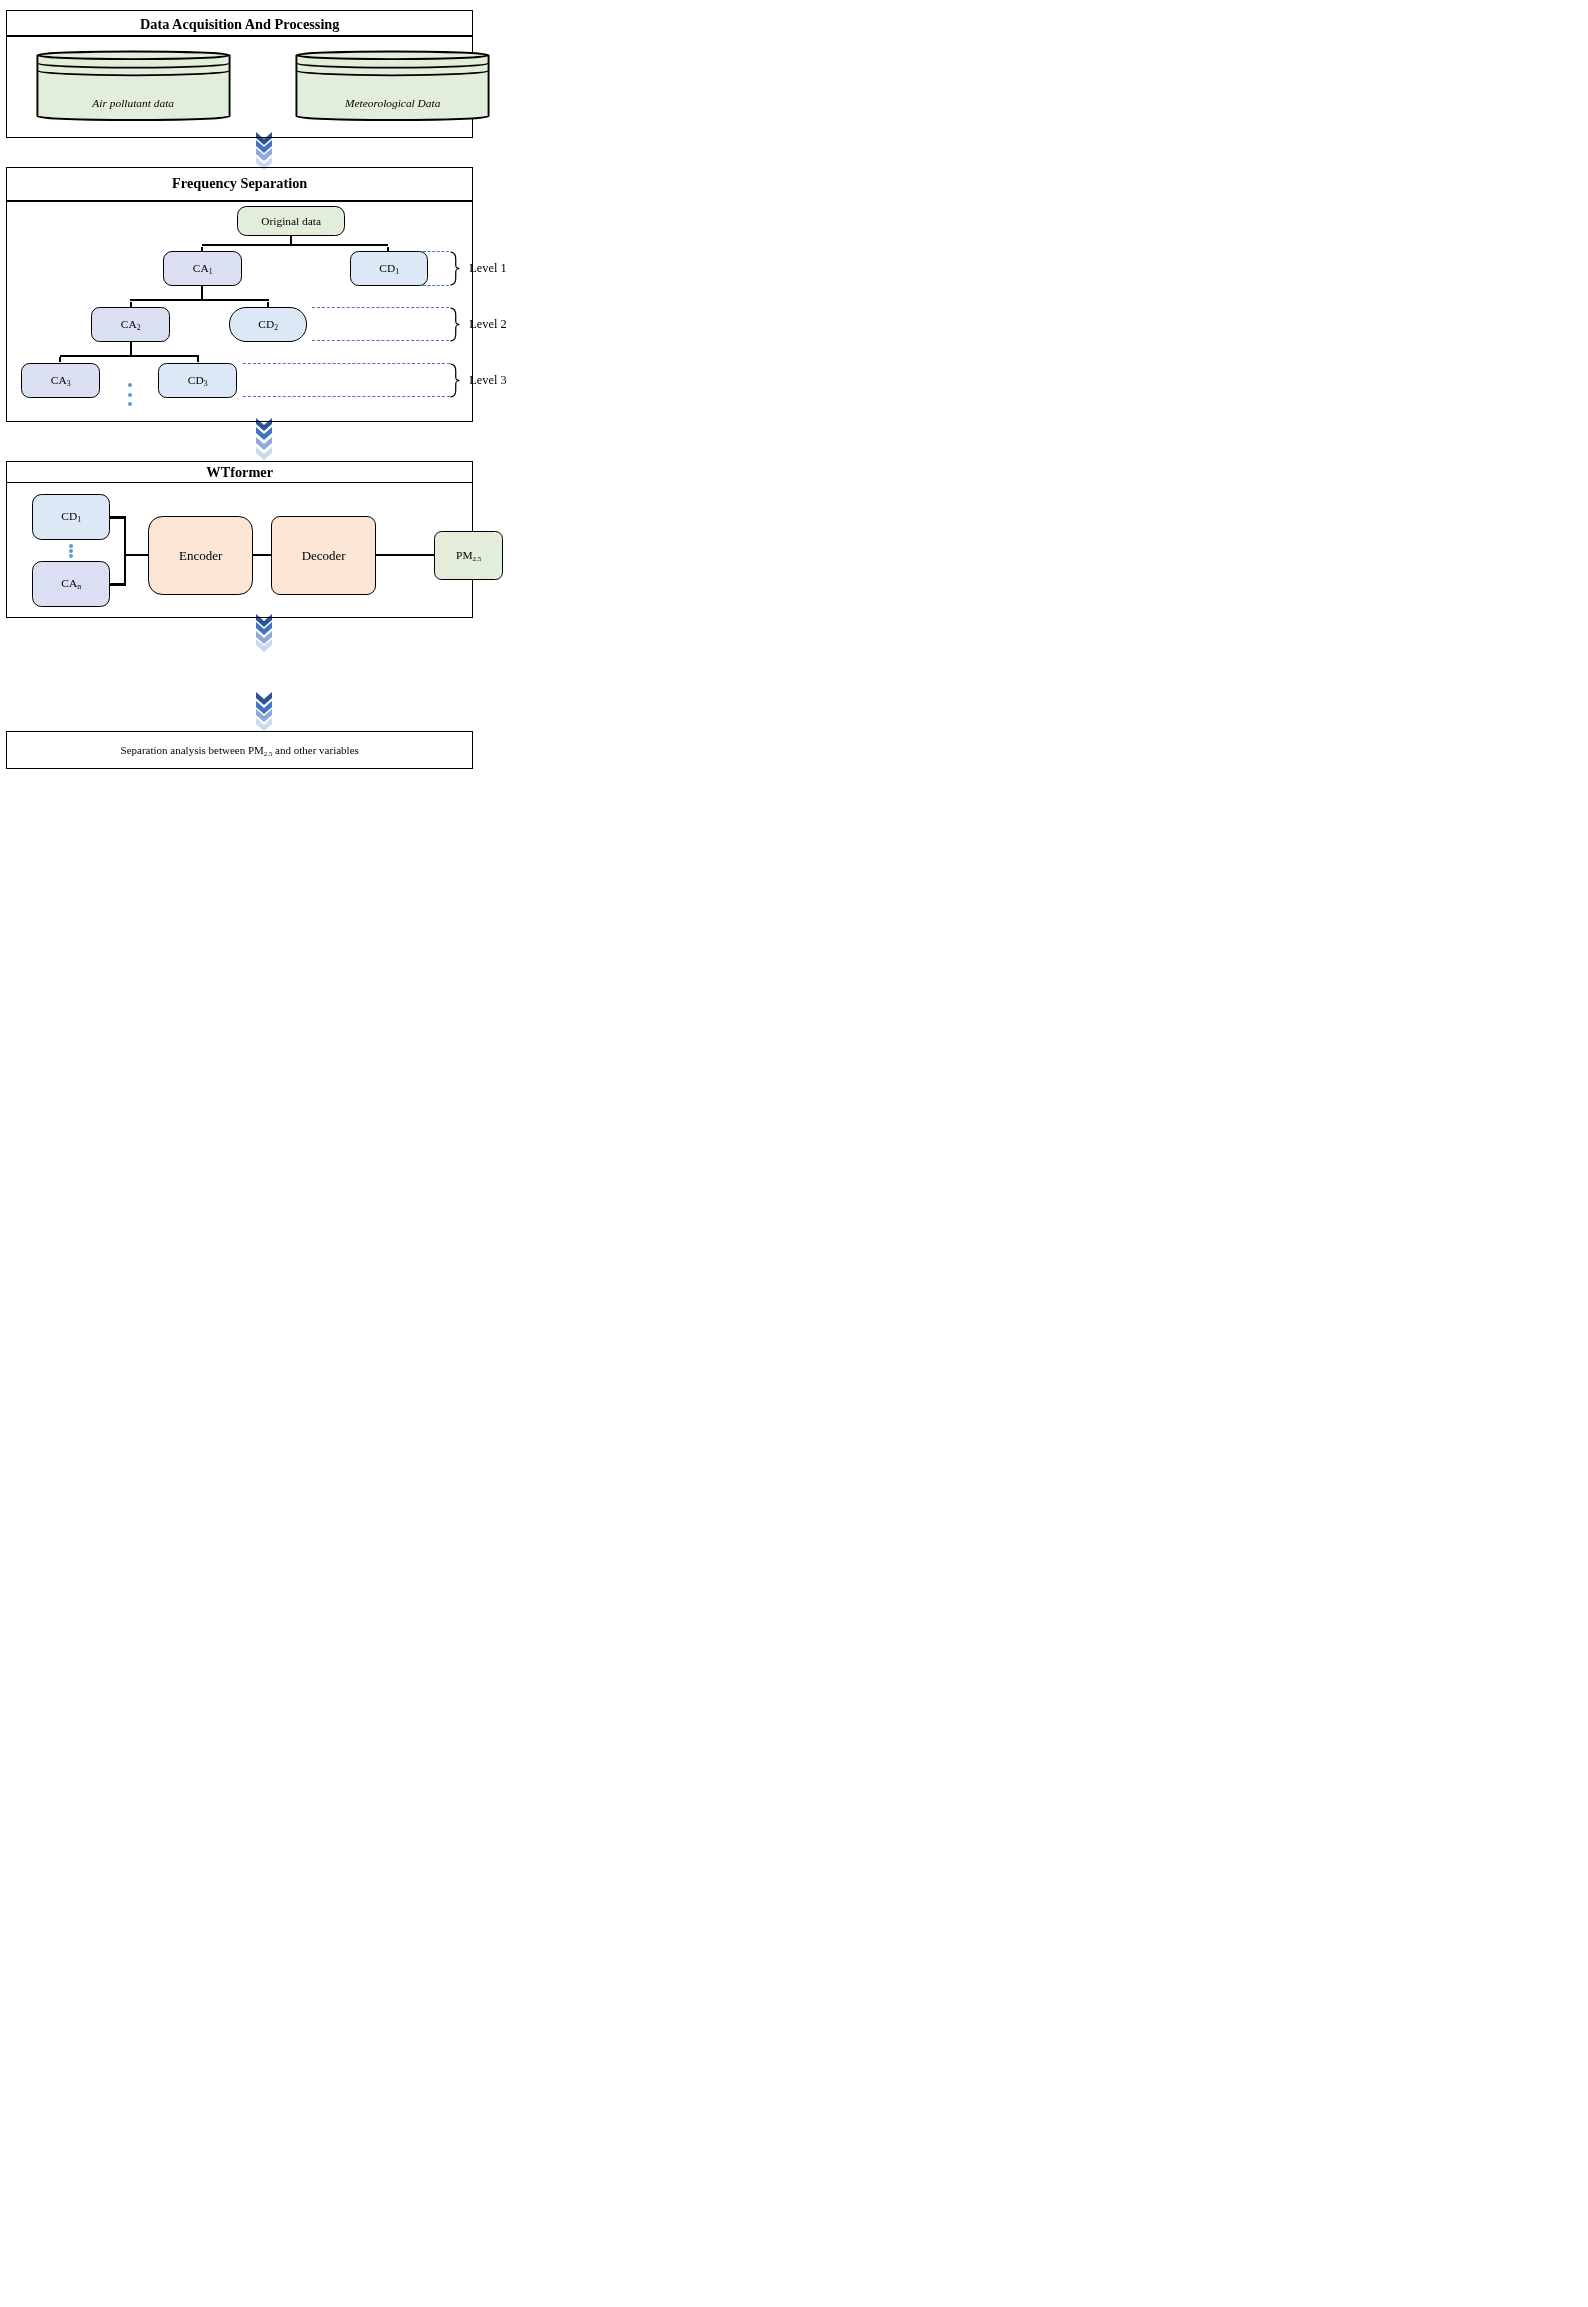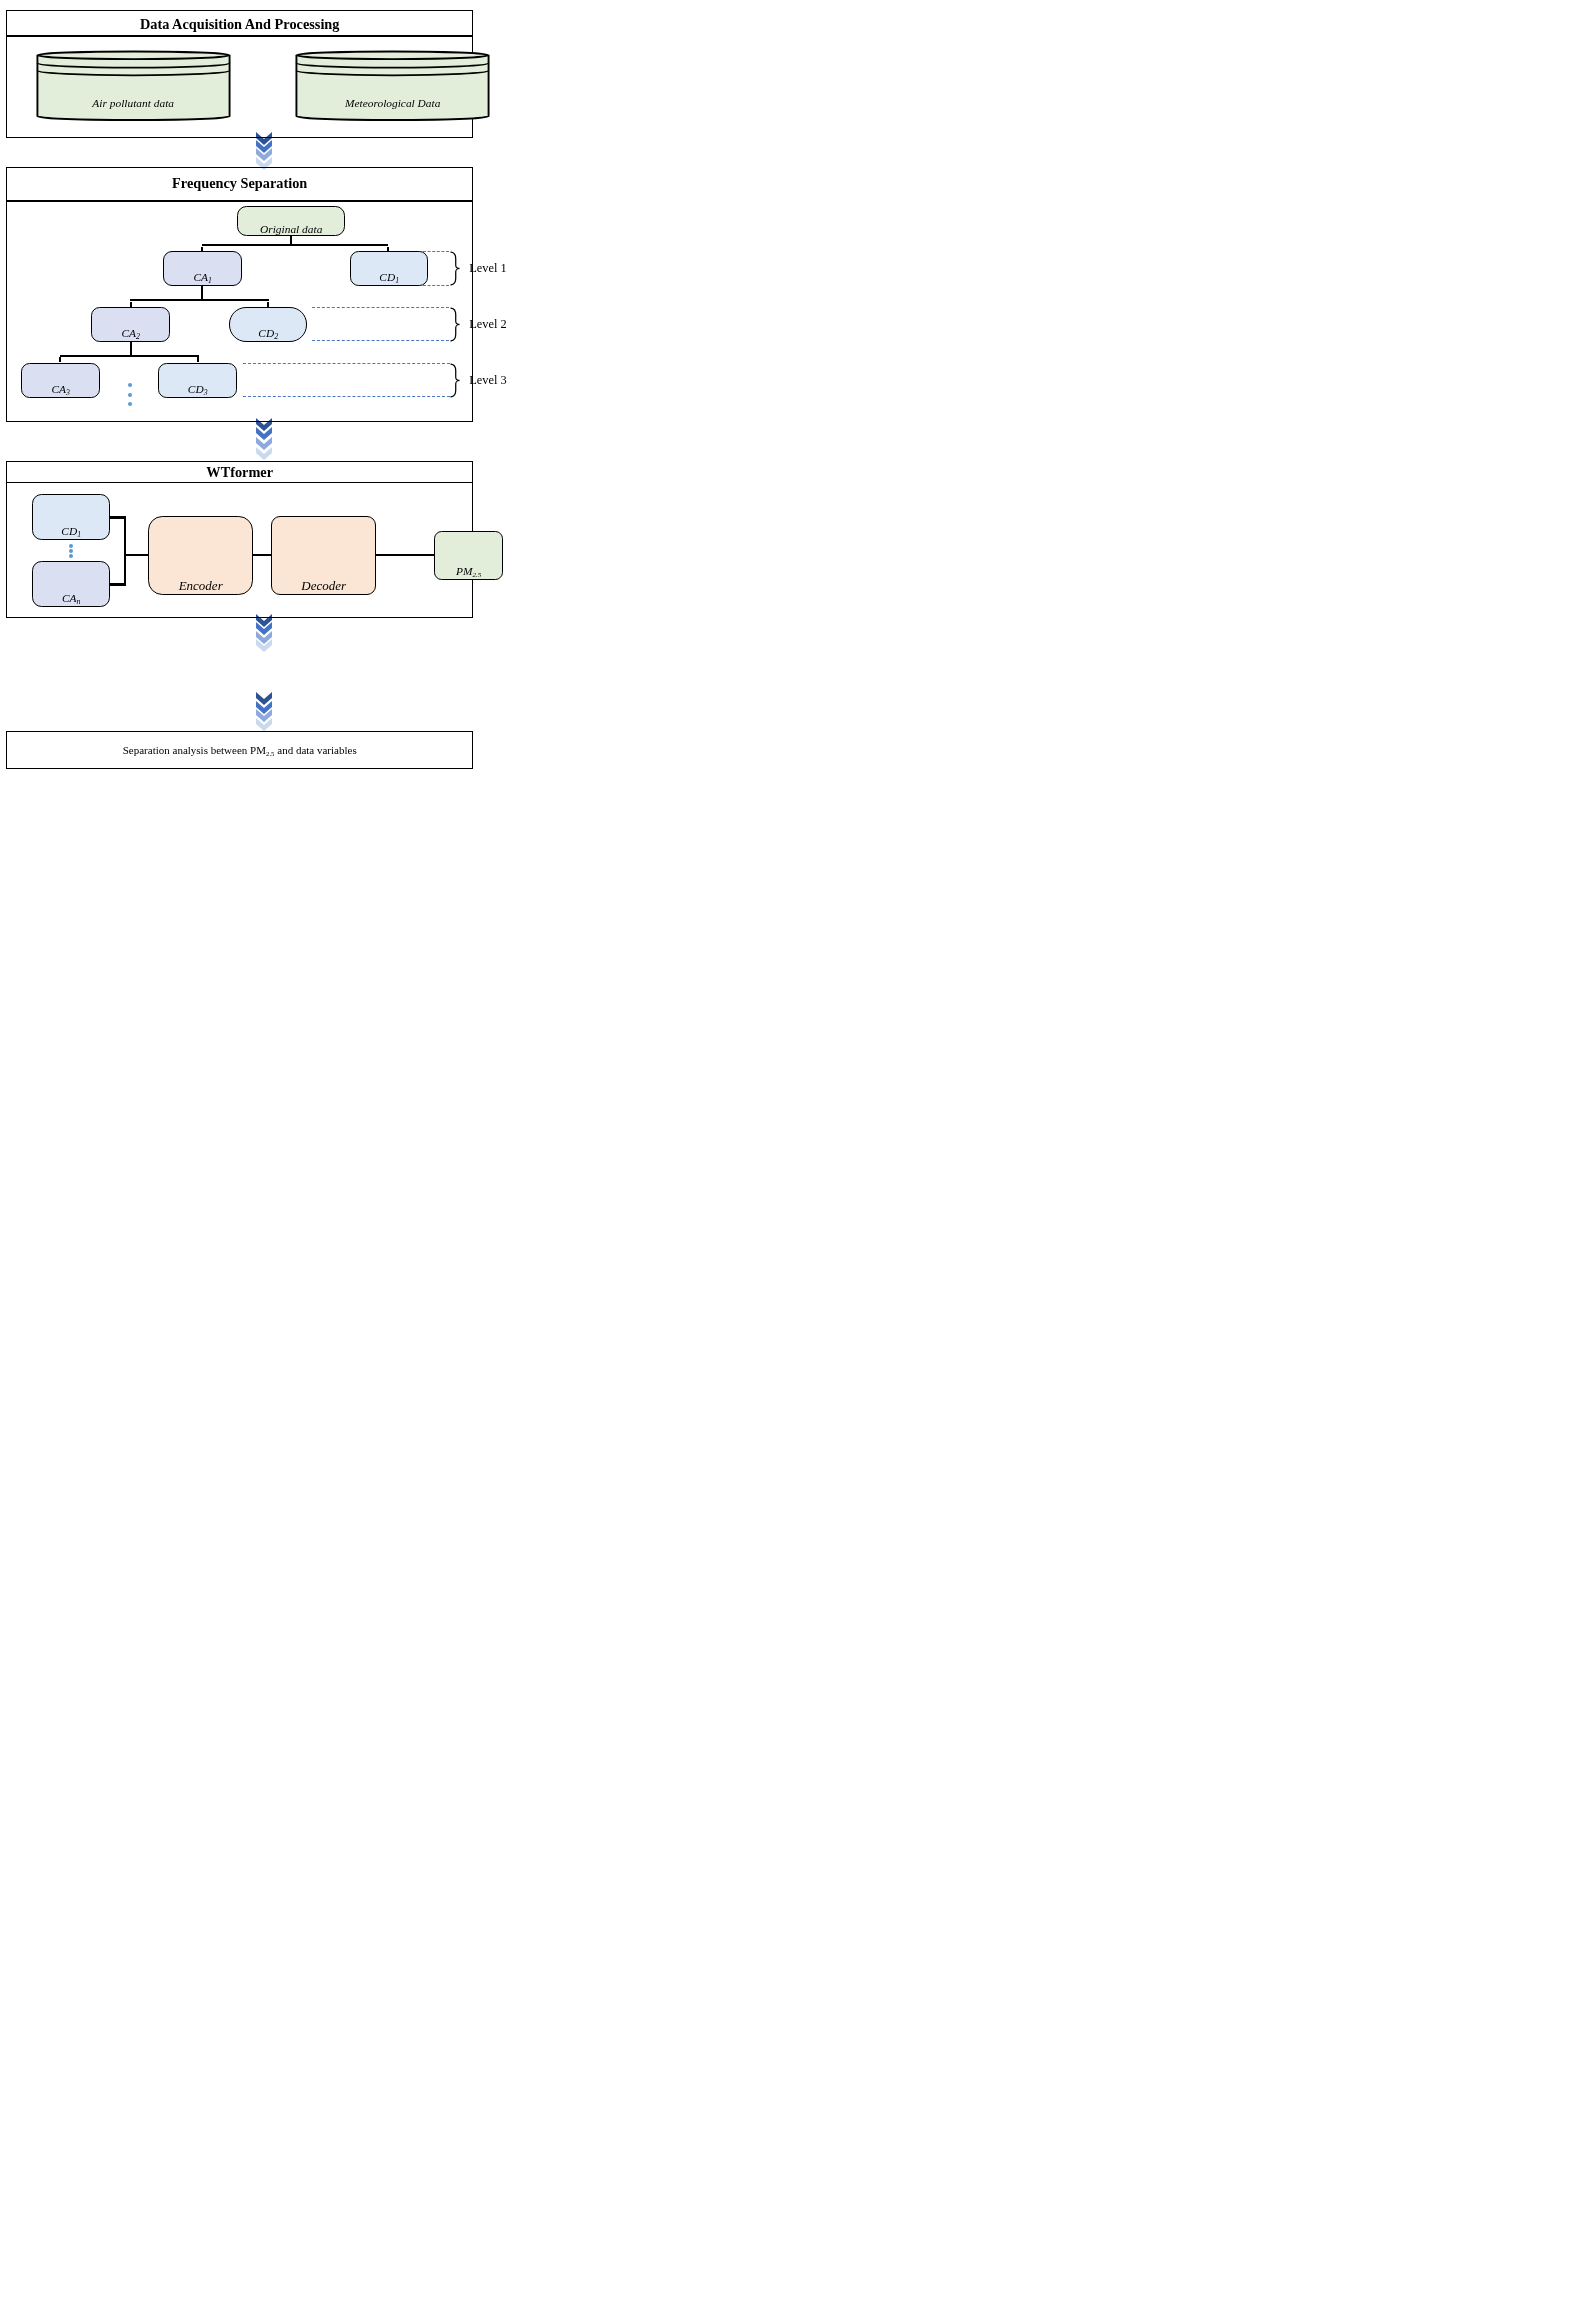--- a/index.html
+++ b/index.html
@@ -4,21 +4,21 @@
 <style>
   html,body { margin:0; padding:0; background:#ffffff; }
   #page { position:relative; width:530px; height:769px; background:#fff;
           font-family:"Liberation Serif","DejaVu Serif",serif; color:#000; overflow:hidden; }
   .sec  { position:absolute; left:6.2px; width:467px; border:1.9px solid #000;
           box-sizing:border-box; background:transparent; z-index:2; }
   .ttl  { position:absolute; left:0; width:100%; text-align:center; font-weight:bold;
           font-size:14.3px; line-height:16px; }
   .sep  { position:absolute; left:0; width:100%; height:1.9px; background:#000; }
   .nbox { position:absolute; border:1.9px solid #000; box-sizing:border-box; display:flex;
-          align-items:flex-end; justify-content:center; font-size:11.4px; background:#fff;font-style:italic; }
+          align-items:center; justify-content:center; font-size:11.4px; background:#fff; }
   .grn  { background:var(--green,#e3eeda); }
   .lav  { background:var(--lavender,#dbdff2); }
   .blu  { background:var(--blue,#dce8f6); }
   .pch  { background:var(--peach,#fbe5d4); }
   .hl   { position:absolute; background:#000; height:2.4px; }
   .vl   { position:absolute; background:#000; width:1.4px; }
   .dashl{ position:absolute; border-top:1.4px dashed var(--dash,#4a74c4); height:0; }
   .dot  { position:absolute; border-radius:50%; background:var(--dot,#5b9bd5); }
   .chev { position:absolute; left:256px; width:16px; height:13px; z-index:1;
           clip-path:polygon(0 0,50% 54%,100% 0,100% 46%,50% 100%,0 46%); }
@@ -200,18 +200,18 @@
 
   <div>
     <div class="chev cv1" style="top:692px;"></div>
     <div class="chev cv2" style="top:701px;"></div>
     <div class="chev cv3" style="top:709px;"></div>
     <div class="chev cv4" style="top:718px;"></div>
   </div>
 
   <div class="sec" style="top:731px;height:38px;">
     <div class="flexmid">
-      <span><span>Separation analysis between PM</span><span class="sub" style="font-size:0.62em;">2.5</span><span> and data variables</span></span>
+      <span><span>Separation analysis between PM</span><span class="sub" style="font-size:0.62em;">2.5</span><span> and other variables</span></span>
     </div>
   </div>
 
 </div>
 
 
 </body></html>

